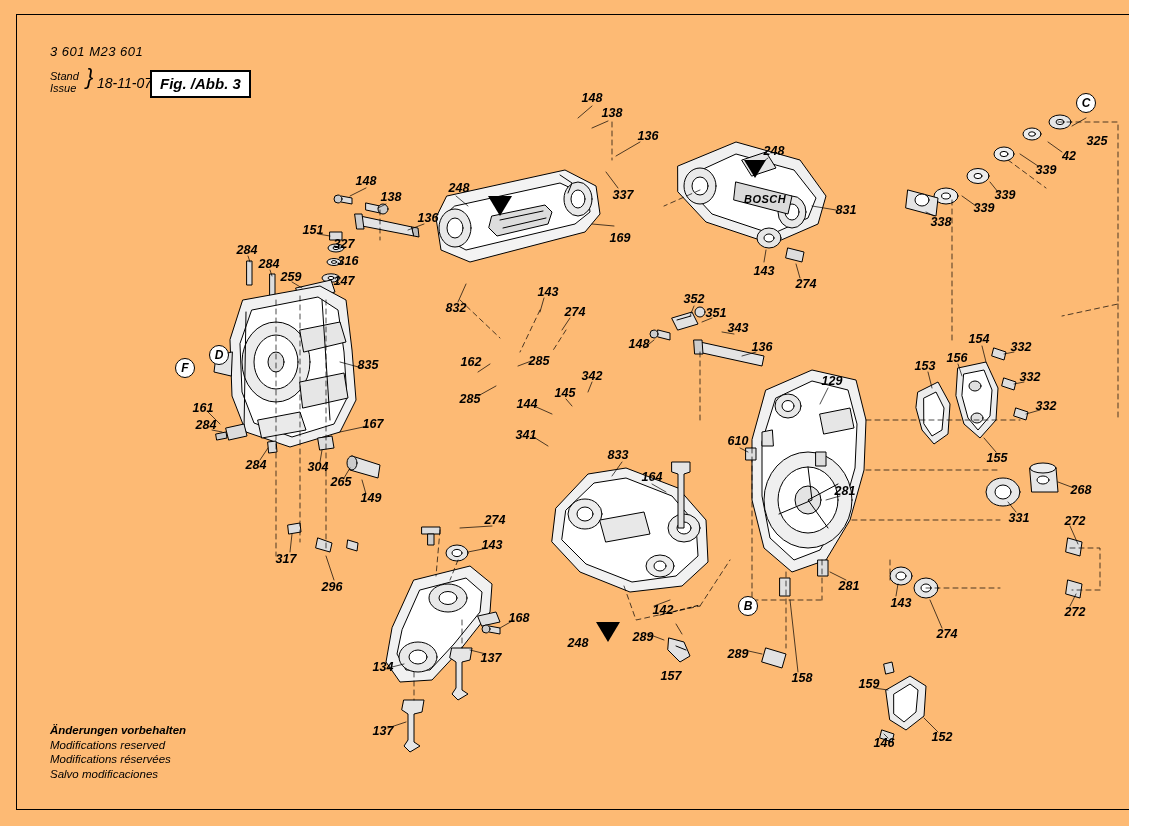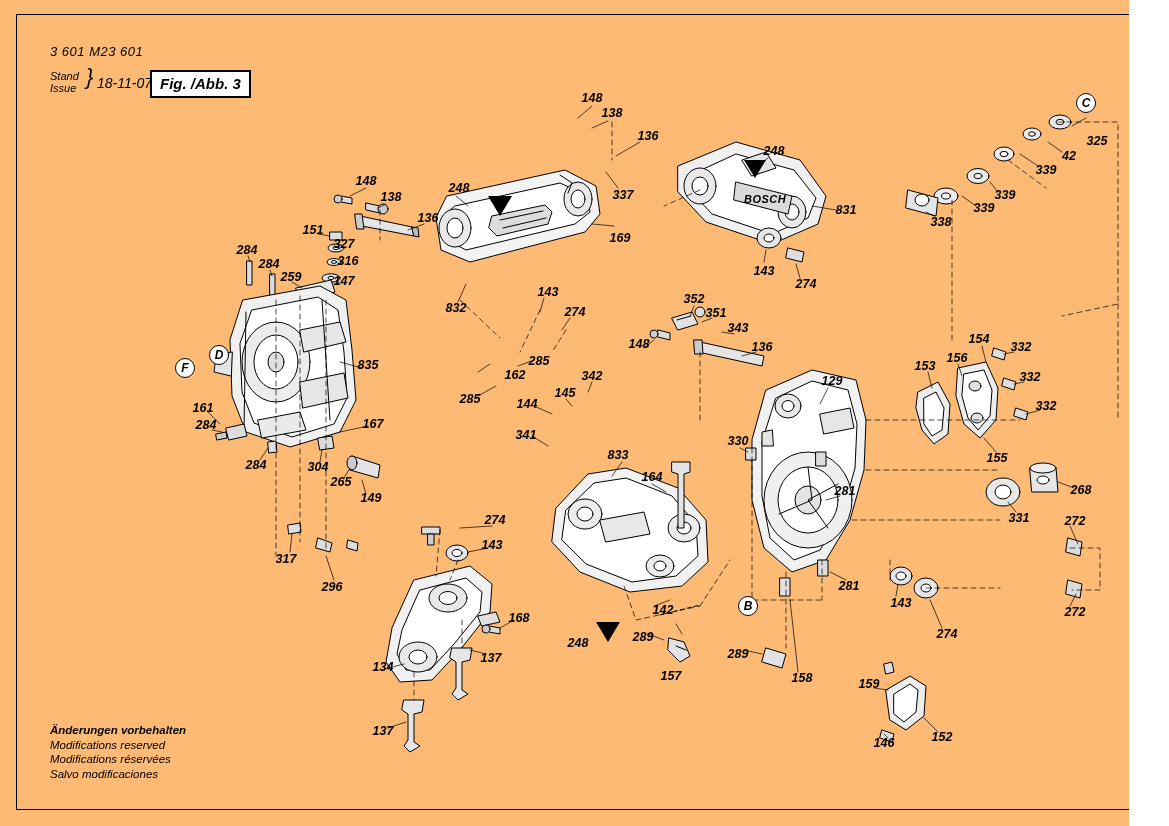--- a/index.html
+++ b/index.html
@@ -514,35 +514,35 @@
   <div class="lbl" style="left:344px; top:244px;">327</div>
   <div class="lbl" style="left:348px; top:261px;">316</div>
   <div class="lbl" style="left:344px; top:281px;">147</div>
   <div class="lbl" style="left:247px; top:250px;">284</div>
   <div class="lbl" style="left:269px; top:264px;">284</div>
   <div class="lbl" style="left:291px; top:277px;">259</div>
 
   <div class="lbl" style="left:456px; top:308px;">832</div>
   <div class="lbl" style="left:548px; top:292px;">143</div>
   <div class="lbl" style="left:575px; top:312px;">274</div>
-  <div class="lbl" style="left:471px; top:375px;margin-left:44px;">162</div>
+  <div class="lbl" style="left:471px; top:362px;">162</div>
   <div class="lbl" style="left:539px; top:361px;">285</div>
   <div class="lbl" style="left:470px; top:399px;">285</div>
   <div class="lbl" style="left:592px; top:376px;">342</div>
   <div class="lbl" style="left:565px; top:393px;">145</div>
   <div class="lbl" style="left:527px; top:404px;">144</div>
   <div class="lbl" style="left:526px; top:435px;text-align:right;">341</div>
 
   <div class="lbl" style="left:694px; top:299px;">352</div>
   <div class="lbl" style="left:716px; top:313px;">351</div>
   <div class="lbl" style="left:738px; top:328px;">343</div>
   <div class="lbl" style="left:639px; top:344px;">148</div>
   <div class="lbl" style="left:762px; top:347px;">136</div>
   <div class="lbl" style="left:832px; top:381px;">129</div>
-  <div class="lbl" style="left:738px; top:441px;">330</div>
+  <div class="lbl" style="left:738px; top:441px;">610</div>
   <div class="lbl" style="left:618px; top:455px;">833</div>
   <div class="lbl" style="left:652px; top:477px;">164</div>
   <div class="lbl" style="left:845px; top:491px;">281</div>
   <div class="lbl" style="left:849px; top:586px;">281</div>
   <div class="lbl" style="left:901px; top:603px;">143</div>
   <div class="lbl" style="left:947px; top:634px;">274</div>
 
   <div class="lbl" style="left:368px; top:365px;">835</div>
   <div class="lbl" style="left:203px; top:408px;">161</div>
   <div class="lbl" style="left:206px; top:425px;">284</div>

